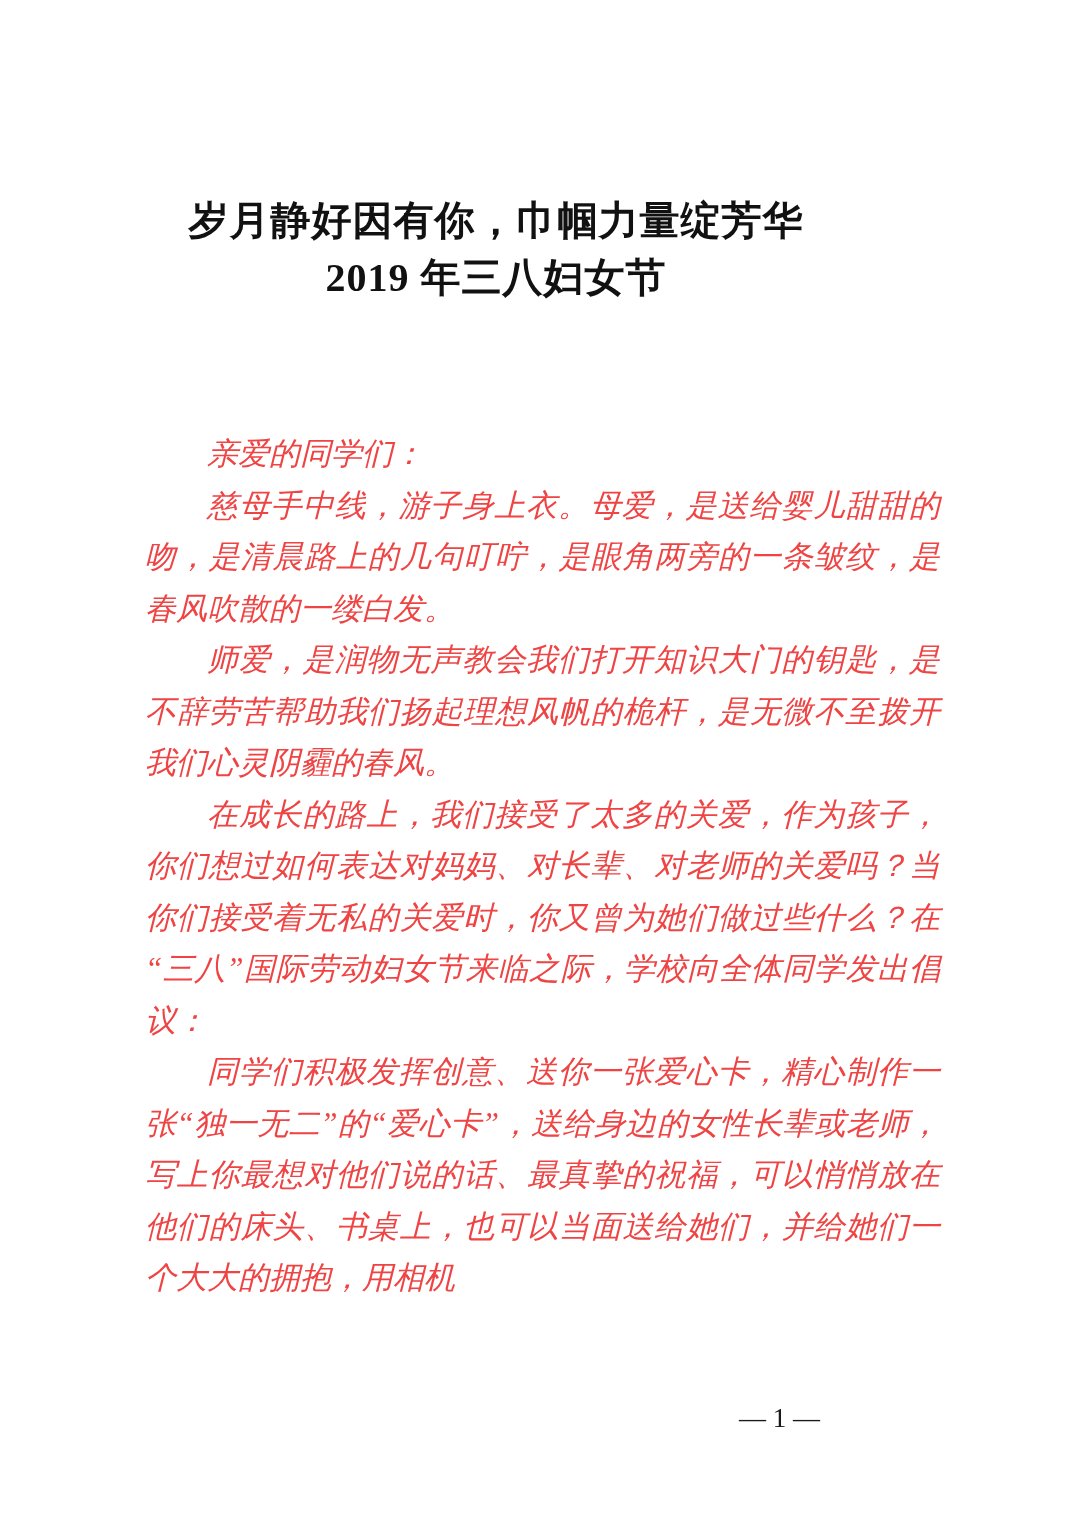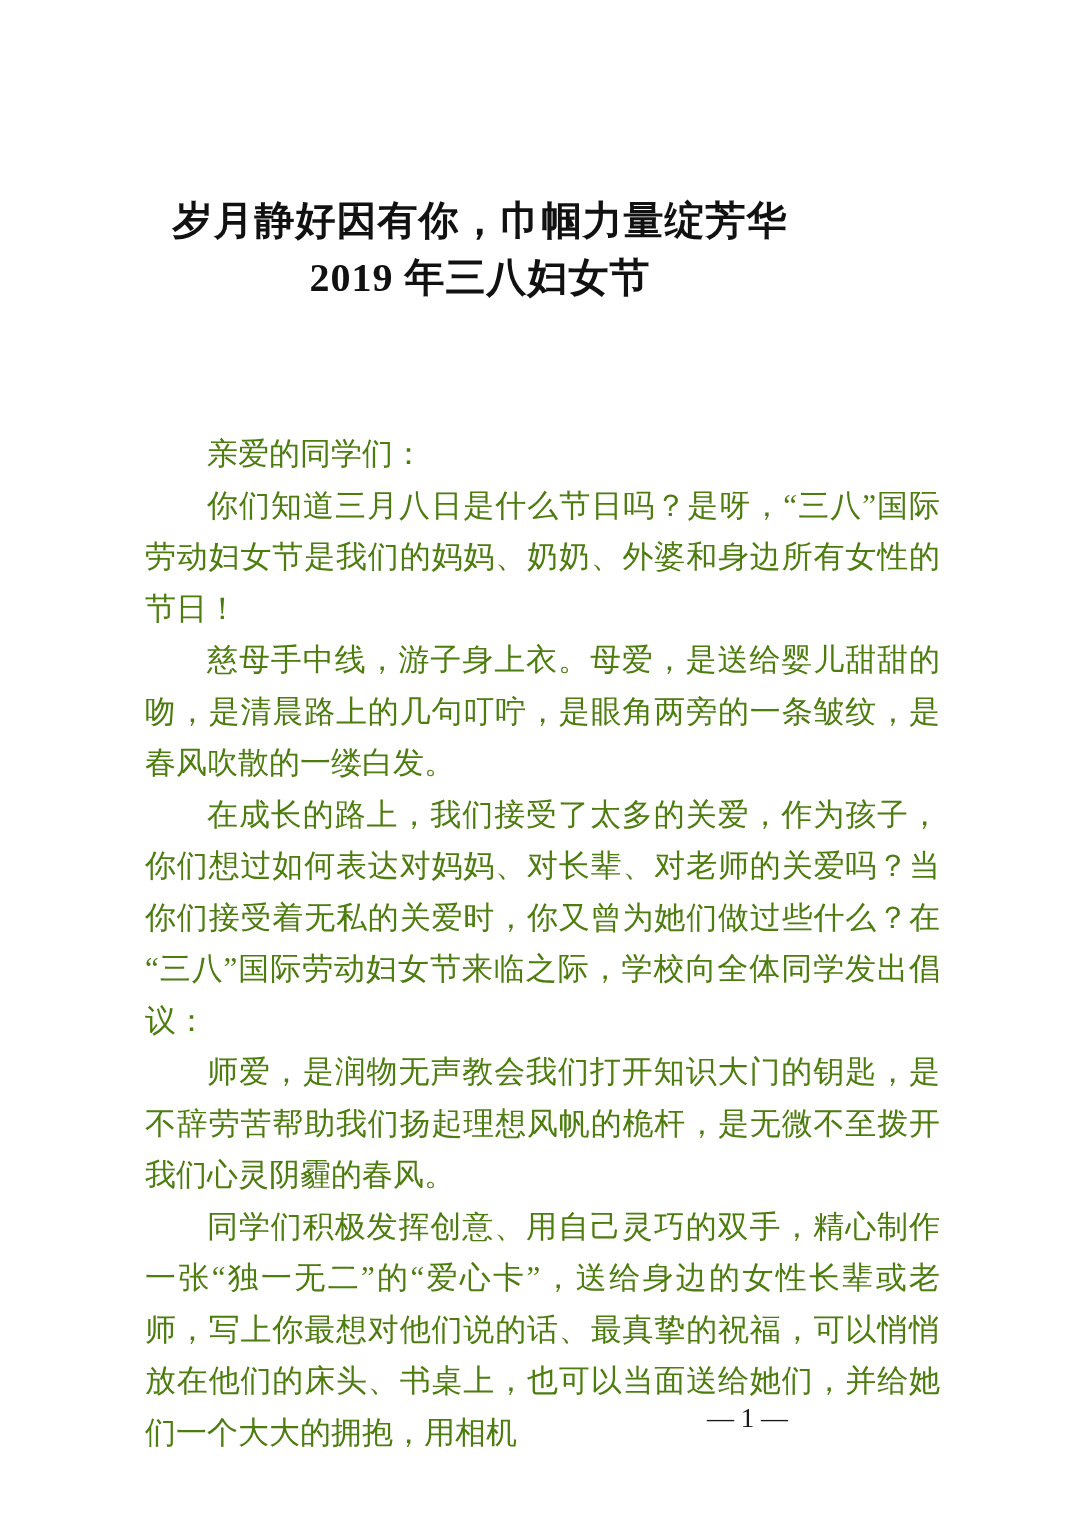--- a/index.html
+++ b/index.html
@@ -8,20 +8,21 @@
     background: #ffffff;
   }
   .page {
     position: relative;
     width: 960px;
     height: 1527px;
     background: #ffffff;
     color: #151515;
     font-family: "Liberation Serif", "DejaVu Serif", serif;
     overflow: hidden;
+    padding-left: 32px;
   }
   .title-block {
     position: absolute;
     top: 192px;
     left: 0;
     width: 100%;
     text-align: center;
     font-weight: bold;
     font-size: 40px;
     line-height: 57px;
@@ -30,21 +31,22 @@
   }
   .body-block {
     position: absolute;
     top: 428px;
     left: 145px;
     width: 795px;
     font-size: 31px;
     line-height: 51.5px;
     text-align: justify;
     text-justify: inter-ideograph;
-    color: #4d7c0f;
+    color: #ef4444;
+    font-style: italic;
   }
   .salutation {
     margin: 0;
     text-indent: 0;
   }
   .body-block p {
     margin: 0;
     text-indent: 2em;
   }
   .body-block p.heading {
@@ -65,22 +67,21 @@
 
 <div class="page">
 
   <div class="title-block">
     <div>岁月静好因有你，巾帼力量绽芳华</div>
     <div>2019 年三八妇女节</div>
   </div>
 
   <div class="body-block">
     <p class="salutation">亲爱的同学们：</p>
-    <p class="body">你们知道三月八日是什么节日吗？是呀，“三八”国际劳动妇女节是我们的妈妈、奶奶、外婆和身边所有女性的节日！</p>
     <p class="body">慈母手中线，游子身上衣。母爱，是送给婴儿甜甜的吻，是清晨路上的几句叮咛，是眼角两旁的一条皱纹，是春风吹散的一缕白发。</p>
+    <p class="body">师爱，是润物无声教会我们打开知识大门的钥匙，是不辞劳苦帮助我们扬起理想风帆的桅杆，是无微不至拨开我们心灵阴霾的春风。</p>
     <p class="body">在成长的路上，我们接受了太多的关爱，作为孩子，你们想过如何表达对妈妈、对长辈、对老师的关爱吗？当你们接受着无私的关爱时，你又曾为她们做过些什么？在“三八”国际劳动妇女节来临之际，学校向全体同学发出倡议：</p>
-    <p class="body">师爱，是润物无声教会我们打开知识大门的钥匙，是不辞劳苦帮助我们扬起理想风帆的桅杆，是无微不至拨开我们心灵阴霾的春风。</p>
-    <p class="body">同学们积极发挥创意、用自己灵巧的双手，精心制作一张“独一无二”的“爱心卡”，送给身边的女性长辈或老师，写上你最想对他们说的话、最真挚的祝福，可以悄悄放在他们的床头、书桌上，也可以当面送给她们，并给她们一个大大的拥抱，用相机</p>
+    <p class="body">同学们积极发挥创意、送你一张爱心卡，精心制作一张“独一无二”的“爱心卡”，送给身边的女性长辈或老师，写上你最想对他们说的话、最真挚的祝福，可以悄悄放在他们的床头、书桌上，也可以当面送给她们，并给她们一个大大的拥抱，用相机</p>
   </div>
 
   <div class="page-footer">— 1 —</div>
 
 </div>
 
 </body></html>

